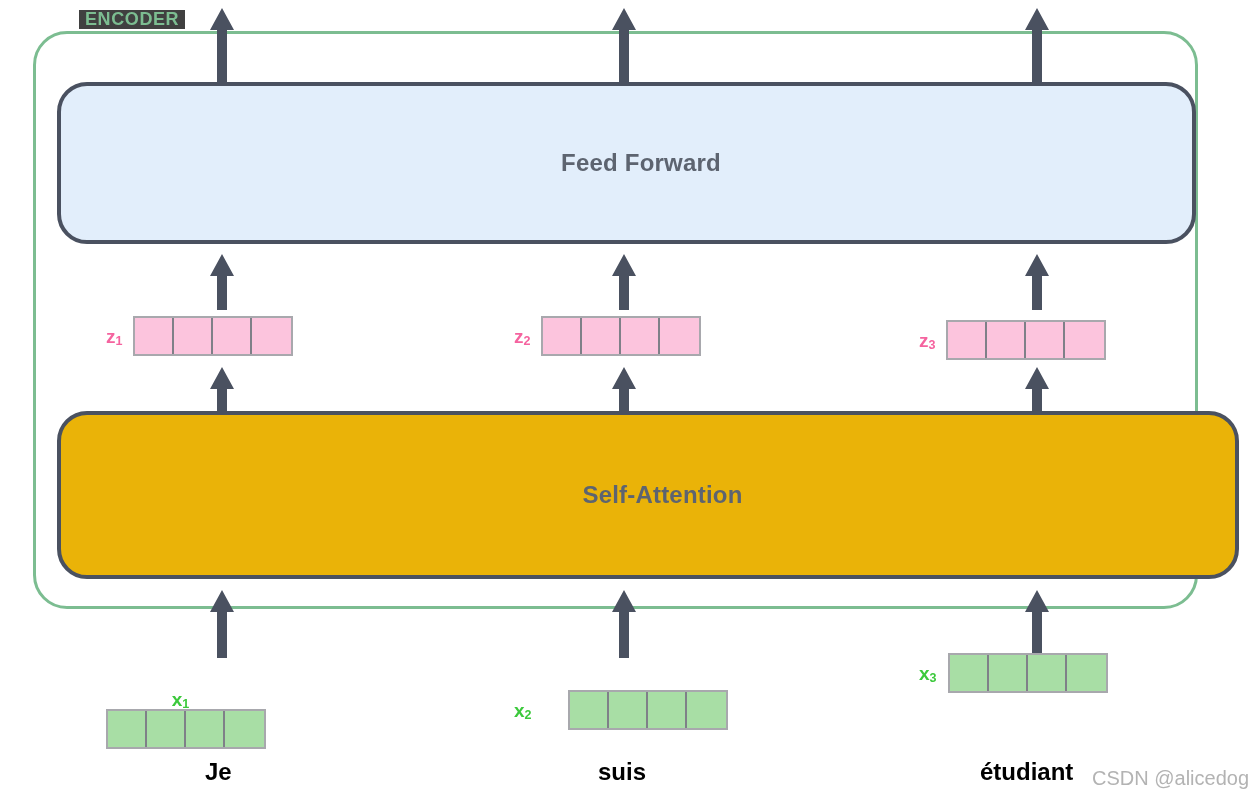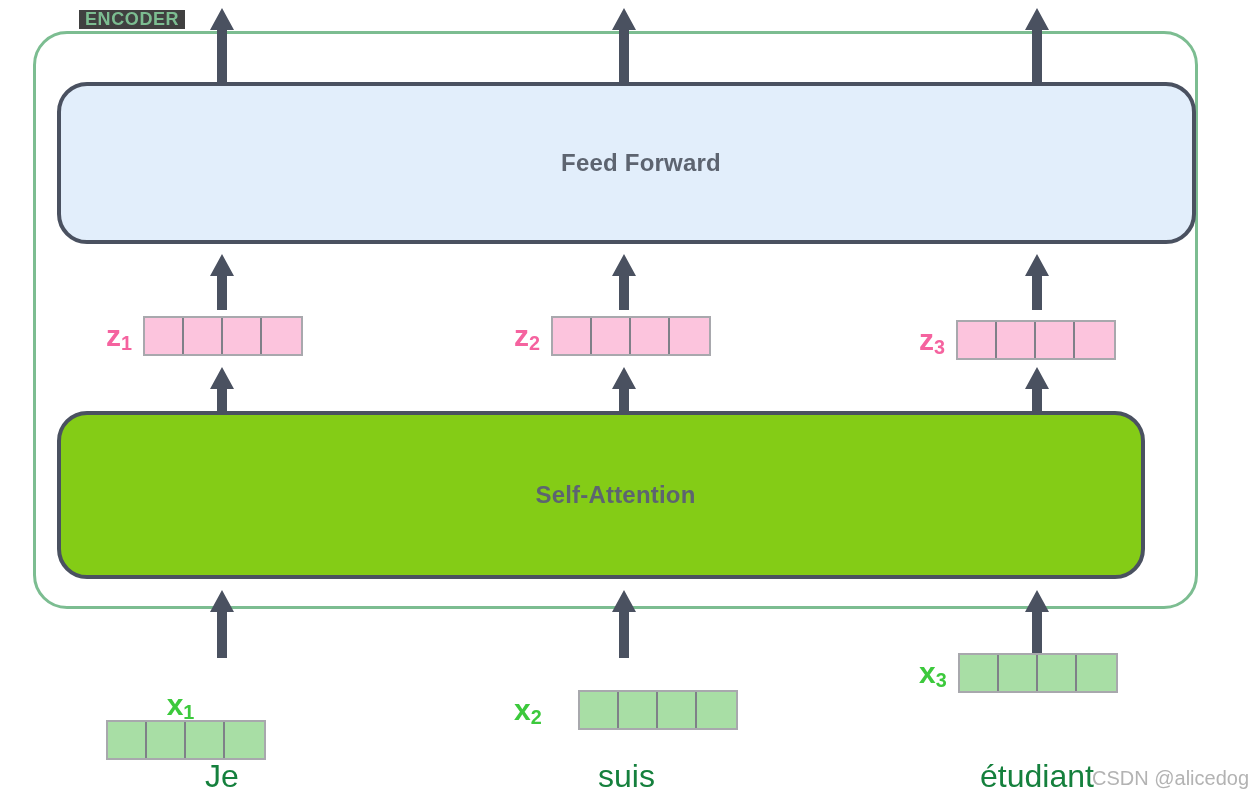--- a/index.html
+++ b/index.html
@@ -66,42 +66,42 @@
   .ff-box {
     left: 57px;
     top: 82px;
     width: 1139px;
     height: 162px;
     background: #e2eefb;
   }
   .sa-box {
     left: 57px;
     top: 411px;
-    width: 1088px;
+    width: 1182px;
     height: 168px;
-    background: #84cc16;
+    background: #eab308;
   }
 
   
   .arrow {
     position: absolute;
     width: 26px;
     z-index: 4;
   }
   .arrow svg { display: block; width: 26px; height: 100%; }
 
   
   .vector-group {
     position: absolute;
     display: flex;
     align-items: center;
     z-index: 5;
   }
   .vec-label {
-    font-size: 30px;
+    font-size: 19px;
     font-weight: 700;
     line-height: 1;
     margin-right: 11px;
     white-space: nowrap;
   }
   .vec-label sub {
     font-size: 0.66em;
     font-weight: 700;
     vertical-align: baseline;
     position: relative;
@@ -121,23 +121,23 @@
     box-sizing: border-box;
     border-right: 2px solid #7f8088;
   }
   .cell:last-child { border-right: none; }
   .cells.pink .cell  { background: #fcc4dd; }
   .cells.green .cell { background: #a8dea5; }
 
   
   .word {
     position: absolute;
-    font-size: 32px;
-    font-weight: 400;
-    color: #15803d;
+    font-size: 24px;
+    font-weight: 700;
+    color: #000000;
     white-space: nowrap;
     z-index: 5;
   }
 
   
   .watermark {
     position: absolute;
     left: 1092px;
     top: 767px;
     font-size: 20px;

